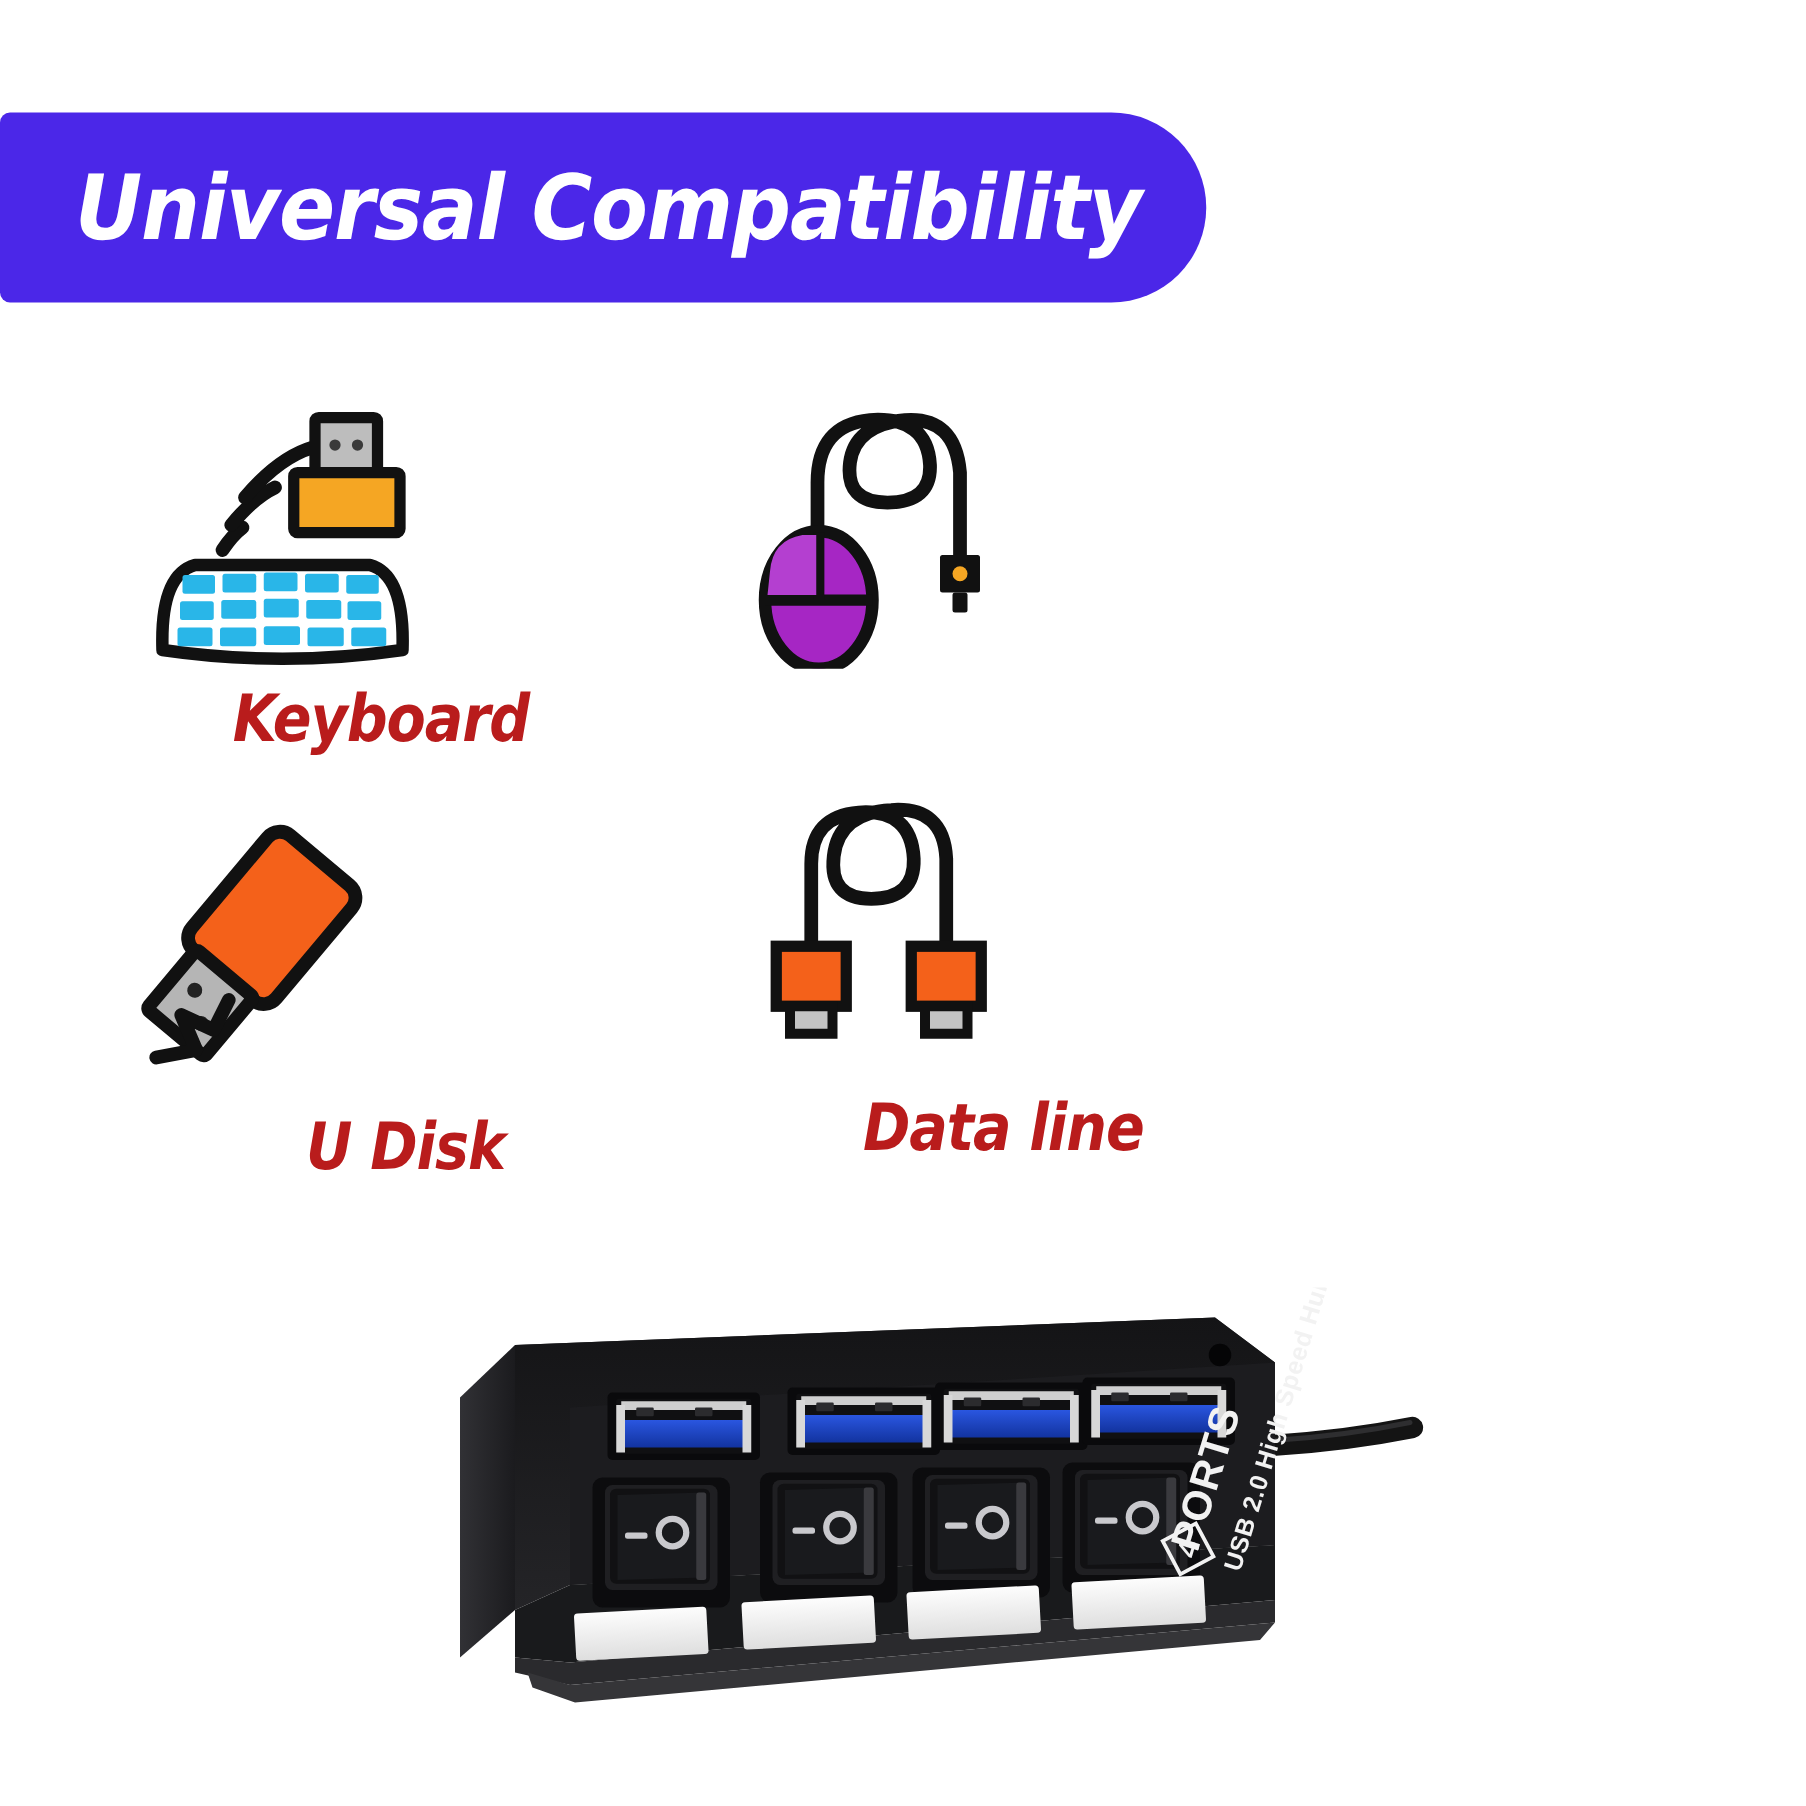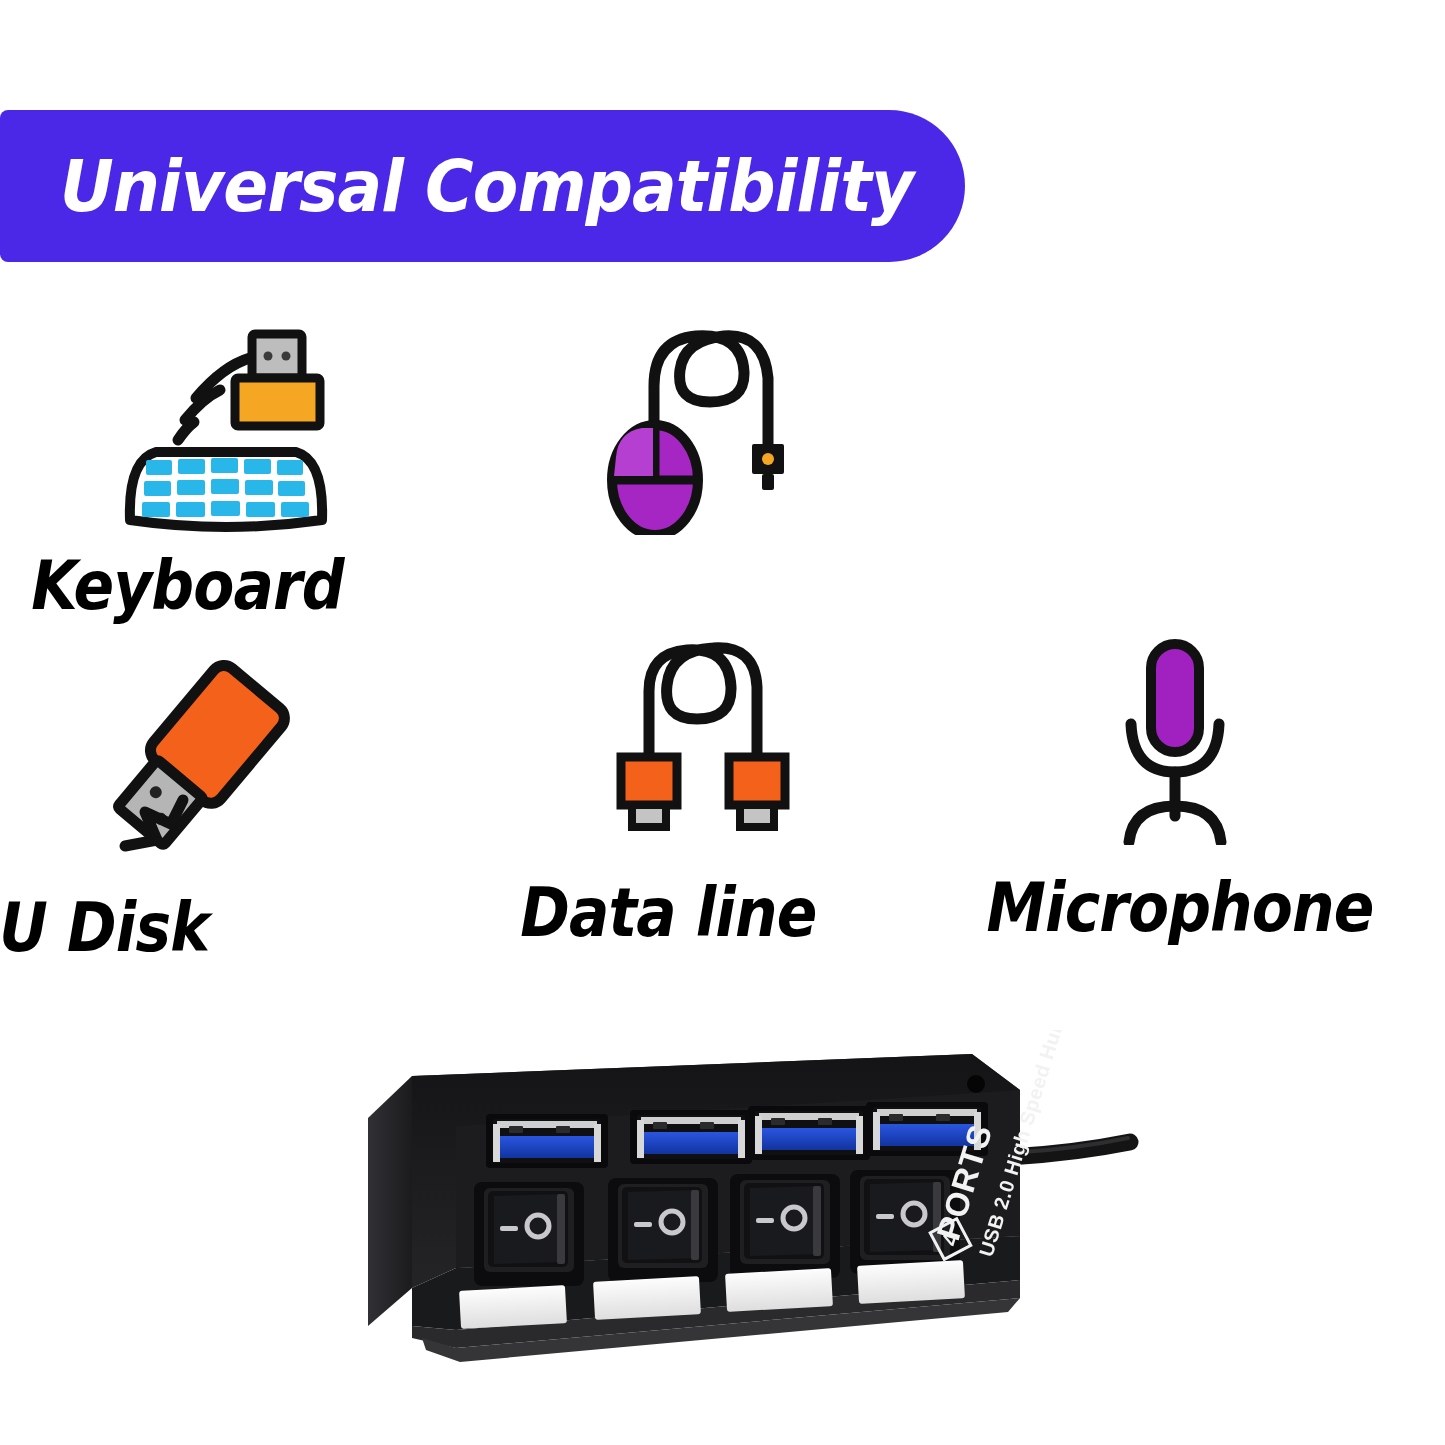--- a/index.html
+++ b/index.html
@@ -22,21 +22,20 @@
     top: 90px;
     width: 965px;
     height: 152px;
     background: #4b27e8;
     border-top-right-radius: 76px;
     border-bottom-right-radius: 76px;
     border-top-left-radius: 8px;
     border-bottom-left-radius: 8px;
     display: flex;
     align-items: center;
-    margin-top: 20px;
   }
   #header-title {
     color: #ffffff;
     font-family: "DejaVu Sans", sans-serif;
     font-weight: bold;
     font-style: italic;
     font-size: 72px;
     letter-spacing: -1px;
     margin-left: 60px;
     white-space: nowrap;
@@ -66,26 +65,26 @@
     position: absolute;
     left: 50%;
     top: 0;
     transform: translateX(-50%);
     display: block;
   }
   .feature-label {
     position: absolute;
     top: 222px;
     width: 430px;
-    text-align: left;
+    text-align: right;
     font-family: "DejaVu Sans", sans-serif;
     font-weight: bold;
     font-style: italic;
-    font-size: 68px;
-    color: #000000;
+    font-size: 52px;
+    color: #b91c1c;
     letter-spacing: -1px;
     white-space: nowrap;
   }
   .feature-label span { display: inline-block; transform: scaleX(0.88); }
 
   
   #cell-keyboard   { left: 10px;  top: 0px;   }
   #cell-mouse      { left: 492px; top: 0px;   }
   #cell-headset    { left: 955px; top: 0px;   }
   #cell-udisk      { left: -15px; top: 330px; }
@@ -211,35 +210,20 @@
         <rect x="16" y="122" width="56" height="48" fill="#f4611a" stroke="#111111" stroke-width="9"></rect>
         <rect x="27" y="170" width="34" height="22" fill="#c4c4c4" stroke="#111111" stroke-width="8"></rect>
 
         <rect x="124" y="122" width="56" height="48" fill="#f4611a" stroke="#111111" stroke-width="9"></rect>
         <rect x="135" y="170" width="34" height="22" fill="#c4c4c4" stroke="#111111" stroke-width="8"></rect>
       </svg>
     </div>
     <div class="feature-label"><span>Data line</span></div>
   </div>
 
-  <div class="feature-cell" id="cell-microphone">
-    <div class="feature-art">
-      <svg width="200" height="215" viewBox="0 0 200 215">
-
-        <rect x="76" y="14" width="48" height="108" rx="24" fill="#a020c0" stroke="#111111" stroke-width="10"></rect>
-
-        <path d="M56 94 Q58 142 100 142 Q142 142 144 94" fill="none" stroke="#111111" stroke-width="11" stroke-linecap="round"></path>
-
-        <path d="M100 142 L100 186" stroke="#111111" stroke-width="11" stroke-linecap="round"></path>
-
-        <path d="M54 212 Q58 176 100 176 Q142 176 146 212" fill="none" stroke="#111111" stroke-width="11" stroke-linecap="round"></path>
-      </svg>
-    </div>
-    <div class="feature-label"><span>Microphone</span></div>
-  </div>
 </div>
 
 <div id="product-photo">
   <svg width="790" height="345" viewBox="0 0 790 345">
     <defs>
       <linearGradient id="gTop" x1="0" y1="0" x2="0" y2="1">
         <stop offset="0%" stop-color="#343438"></stop>
         <stop offset="100%" stop-color="#202023"></stop>
       </linearGradient>
       <linearGradient id="gFace" x1="0" y1="0" x2="0" y2="1">

